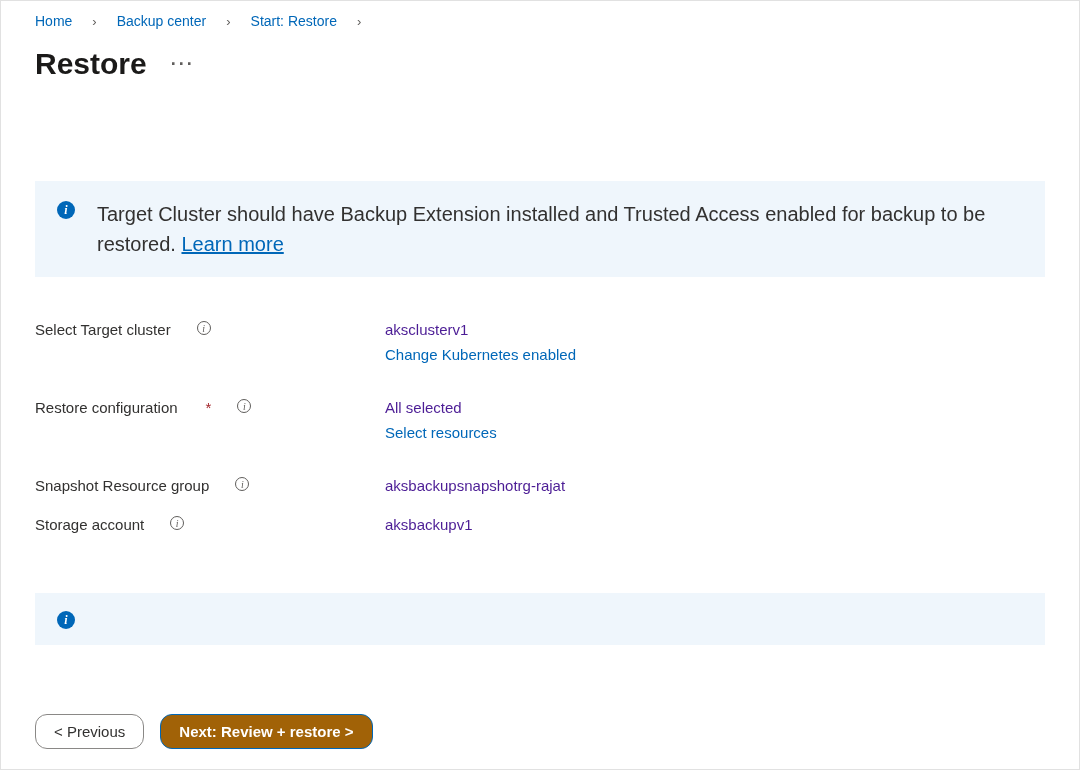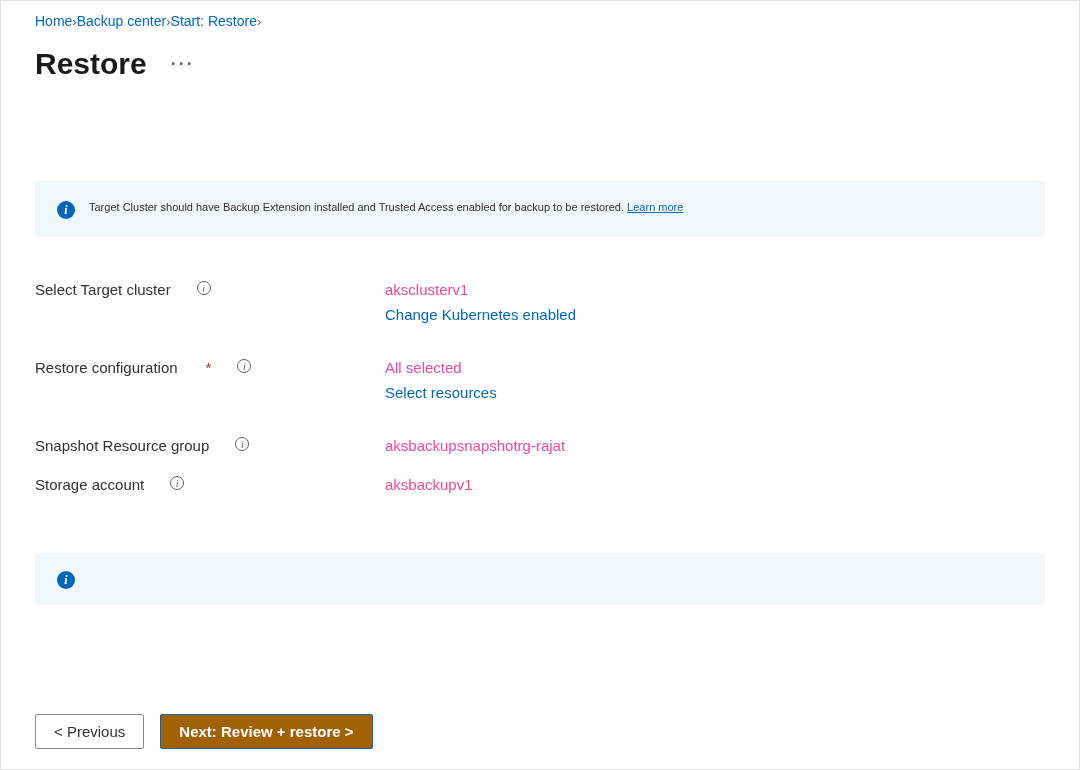--- a/index.html
+++ b/index.html
@@ -11,21 +11,21 @@
       width: 1080px;
       height: 770px;
       border: 1px solid #e1e1e1;
       position: relative;
       overflow: hidden;
     }
     .container { padding: 12px 34px 0 34px; }
     .breadcrumb {
       display: flex;
       align-items: center;
-      gap: 0;
+      gap: 20px;
       font-size: 14px;
       margin-bottom: 18px;
     }
     .breadcrumb a {
       color: #0067b8;
       text-decoration: none;
       cursor: pointer;
     }
     .breadcrumb .sep { color: #605e5c; font-size: 13px; }
     .page-header {
@@ -49,21 +49,21 @@
       width: 18px; height: 18px;
       border-radius: 50%;
       background: #0067b8;
       color: #fff;
       display: inline-flex; align-items: center; justify-content: center;
       font-size: 12px; font-weight: 700;
       font-family: Georgia, serif;
       font-style: italic;
       margin-top: 2px;
     }
-    .info-text { color: #323130; font-size: 11px; line-height: 1.5; }
+    .info-text { color: #323130; font-size: 20px; line-height: 1.5; margin-left: 8px; }
     .info-text a { color: #0067b8; text-decoration: underline; cursor: pointer; }
     .form-row {
       display: flex;
       align-items: flex-start;
       margin-bottom: 36px;
     }
     .form-row.compact { margin-bottom: 22px; }
     .form-label {
       width: 350px;
       font-size: 15px;
@@ -75,21 +75,21 @@
     .hint-icon {
       width: 14px; height: 14px;
       border: 1px solid #605e5c;
       border-radius: 50%;
       display: inline-flex; align-items: center; justify-content: center;
       font-size: 10px; color: #605e5c;
       font-family: Georgia, serif;
       font-style: italic;
       cursor: default;
     }
-    .form-value { font-size: 15px; color: #ec4899; }
+    .form-value { font-size: 15px; color: #4c1d95; }
     .link-action {
       display: block;
       color: #0067b8;
       font-size: 15px;
       margin-top: 8px;
       cursor: pointer;
       text-decoration: none;
     }
     .validate-box {
       background: #eff6fc;
@@ -101,21 +101,21 @@
     }
     .footer {
       position: absolute;
       left: 34px; right: 34px; bottom: 20px;
       display: flex;
       gap: 16px;
     }
     .btn {
       font-size: 15px;
       padding: 8px 18px;
-      border-radius: 2px;
+      border-radius: 12px;
       cursor: pointer;
       font-family: inherit;
     }
     .btn-secondary {
       background: #ffffff;
       border: 1px solid #8a8886;
       color: #323130;
     }
     .btn-primary {
       background: #a16207;

